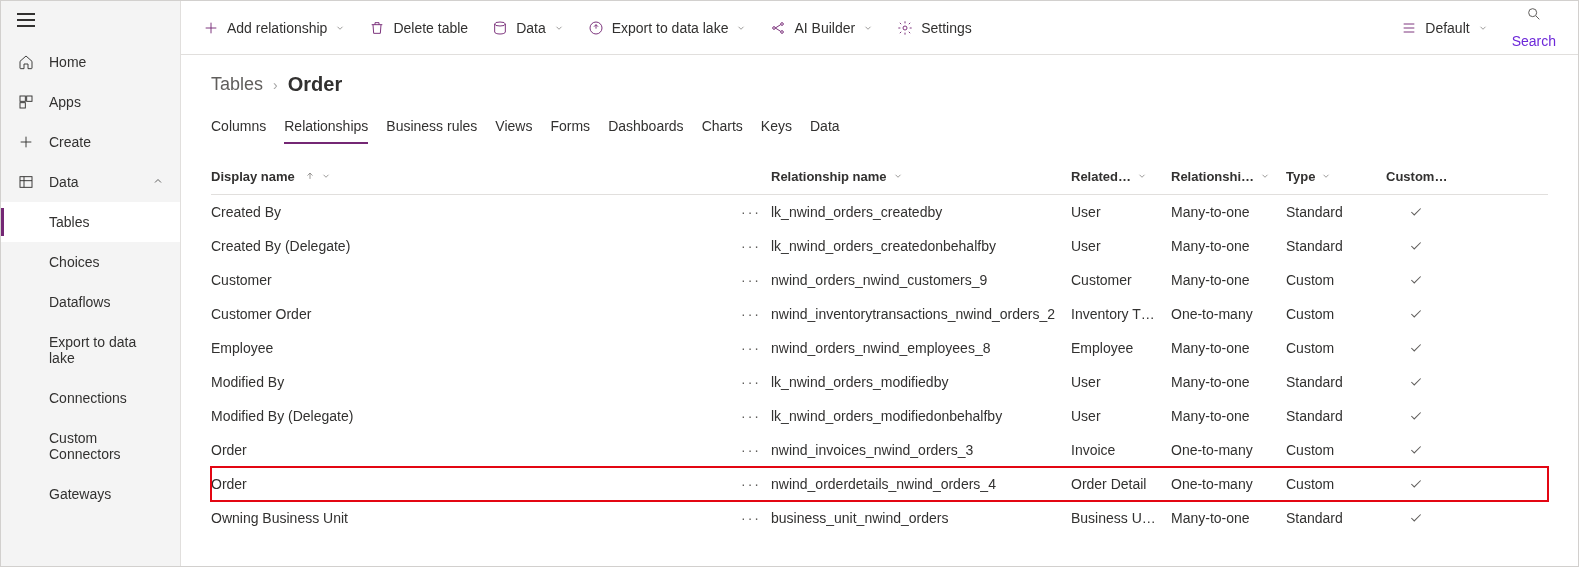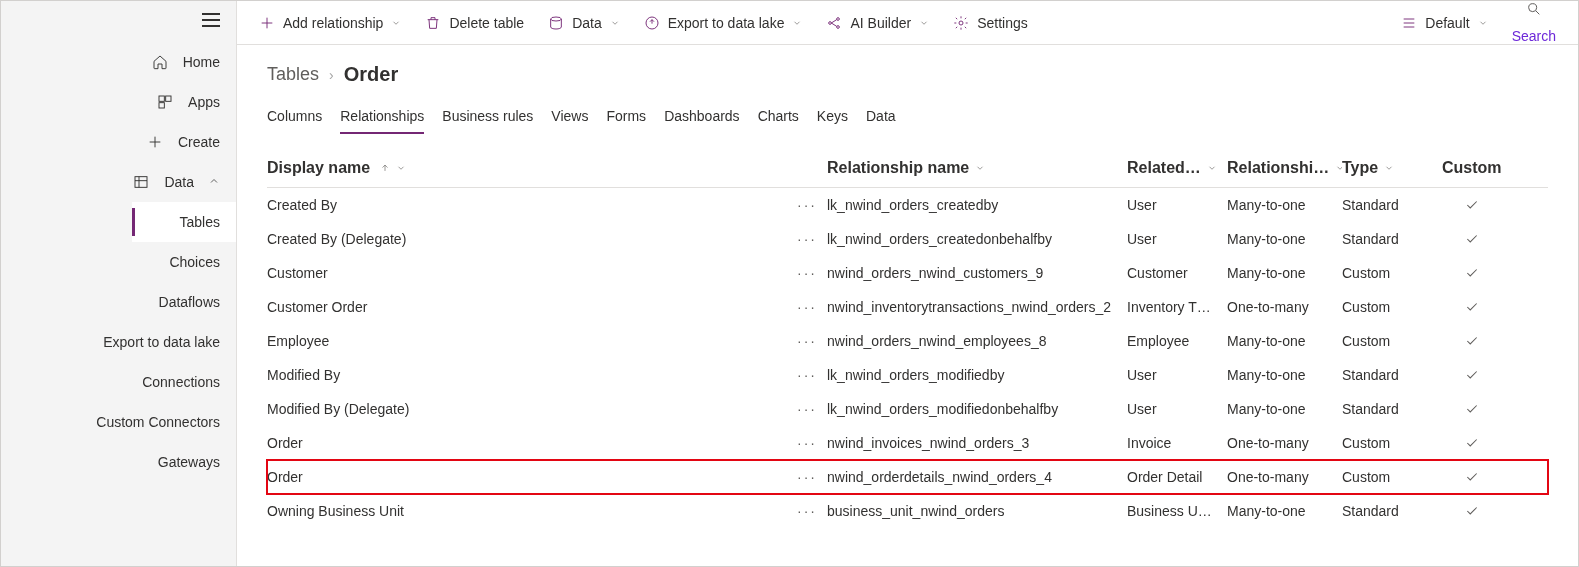--- a/index.html
+++ b/index.html
@@ -2,41 +2,41 @@
 <html><head>
 <meta charset="utf-8">
 <style>
   * { box-sizing: border-box; margin: 0; padding: 0; }
   html, body { width: 1579px; height: 567px; font-family: "Segoe UI", Arial, sans-serif; font-size: 14px; color: #323130; background: #fff; }
   body { border: 1px solid #d2d0ce; overflow: hidden; }
 
   .root { display: flex; height: 100%; }
 
   
-  .sidebar { width: 236px; flex-shrink: 0; background: #f4f4f4; border-right: 1px solid #e1dfdd; display: flex; flex-direction: column; align-items: flex-end; }
+  .sidebar { width: 180px; flex-shrink: 0; background: #f4f4f4; border-right: 1px solid #e1dfdd; display: flex; flex-direction: column; }
   .hamburger-row { padding: 12px 16px; }
   .hamburger-icon { width: 18px; height: 14px; display: inline-block; }
   .hamburger-icon div { height: 2px; background: #323130; margin-bottom: 4px; }
   .hamburger-icon div:last-child { margin-bottom: 0; }
 
   .nav-item { display: flex; align-items: center; gap: 14px; padding: 12px 16px; cursor: pointer; color: #323130; }
   .nav-icon { width: 18px; display: flex; justify-content: center; color: #323130; }
   .nav-icon svg { width: 16px; height: 16px; stroke: #323130; fill: none; stroke-width: 1.4; }
   .nav-expand { margin-left: auto; }
   .nav-expand svg { width: 12px; height: 12px; stroke: #323130; fill: none; stroke-width: 1.5; }
 
   .nav-sub { padding: 12px 16px 12px 48px; cursor: pointer; }
   .nav-sub.active { background: #fff; position: relative; }
   .nav-sub.active::before { content:""; position:absolute; left:0; top:6px; bottom:6px; width:3px; background:#742774; }
 
   
   .main { flex: 1; display: flex; flex-direction: column; position: relative; }
 
   
-  .cmdbar { display: flex; align-items: center; height: 44px; border-bottom: 1px solid #e1dfdd; padding: 0 12px; gap: 4px; justify-content: space-between; }
+  .cmdbar { display: flex; align-items: center; height: 54px; border-bottom: 1px solid #e1dfdd; padding: 0 12px; gap: 4px; justify-content: space-between; }
   .cmd { display: flex; align-items: center; gap: 8px; padding: 0 10px; height: 100%; cursor: pointer; color: #323130; }
   .cmd .ico svg, .cmd .ico { width:16px; height:16px; display:flex; align-items:center; justify-content:center; }
   .cmd .ico svg { stroke:#742774; fill:none; stroke-width:1.4; }
   .cmd .chev svg { width:10px; height:10px; stroke:#605e5c; fill:none; stroke-width:1.5; }
   .cmdbar .spacer { flex: 1; }
   .search-wrap { display:flex; align-items:center; gap:8px; padding:0 10px; cursor:pointer; color:#6d28d9;flex-direction:column;}
   .search-wrap svg { width:16px; height:16px; stroke:#605e5c; fill:none; stroke-width:1.5; }
 
   
   .crumbs { padding: 18px 30px 10px 30px; display:flex; align-items:center; gap:10px; }
@@ -46,21 +46,21 @@
 
   
   .tabs { display:flex; gap:18px; padding: 4px 30px 0 30px; border-bottom:1px solid #fff; }
   .tab { padding: 8px 0 10px 0; cursor:pointer; color:#323130; position:relative; }
   .tab.active { color:#323130; font-weight:400; }
   .tab.active::after { content:""; position:absolute; left:0; right:0; bottom:0; height:2px; background:#742774; }
 
   
   .grid { padding: 14px 30px 0 30px; flex:1; overflow:auto; }
   .ghead, .grow { display:grid; grid-template-columns: 520px 40px 300px 100px 115px 100px 60px; align-items:center; column-gap: 0; }
-  .ghead { border-bottom:1px solid #e1dfdd; padding:10px 0; color:#323130; font-weight:600; font-size:16px; }
+  .ghead { border-bottom:1px solid #e1dfdd; padding:10px 0; color:#323130; font-weight:600; font-size:13px; }
   .ghead .hcell { display:flex; align-items:center; gap:6px; cursor:pointer; white-space:nowrap; overflow:hidden; text-overflow:ellipsis; }
   .ghead .hcell svg { width:10px; height:10px; stroke:#605e5c; fill:none; stroke-width:1.5; flex-shrink:0; }
   .grow { padding:9px 0; font-size:14px; }
   .cell { white-space:nowrap; overflow:hidden; text-overflow:ellipsis; padding-right:8px; }
   .more { color:#605e5c; letter-spacing:2px; cursor:pointer; text-align:center; }
   .check svg { width:14px; height:14px; stroke:#605e5c; fill:none; stroke-width:1.8; display:block; margin:auto;}
   .grow.highlight { outline:2px solid #e30613; outline-offset:-1px; }
 
   .arrow-up { margin-left:4px; }
   .arrow-up svg { width:10px; height:10px; stroke:#323130; fill:none; stroke-width:1.5;}

